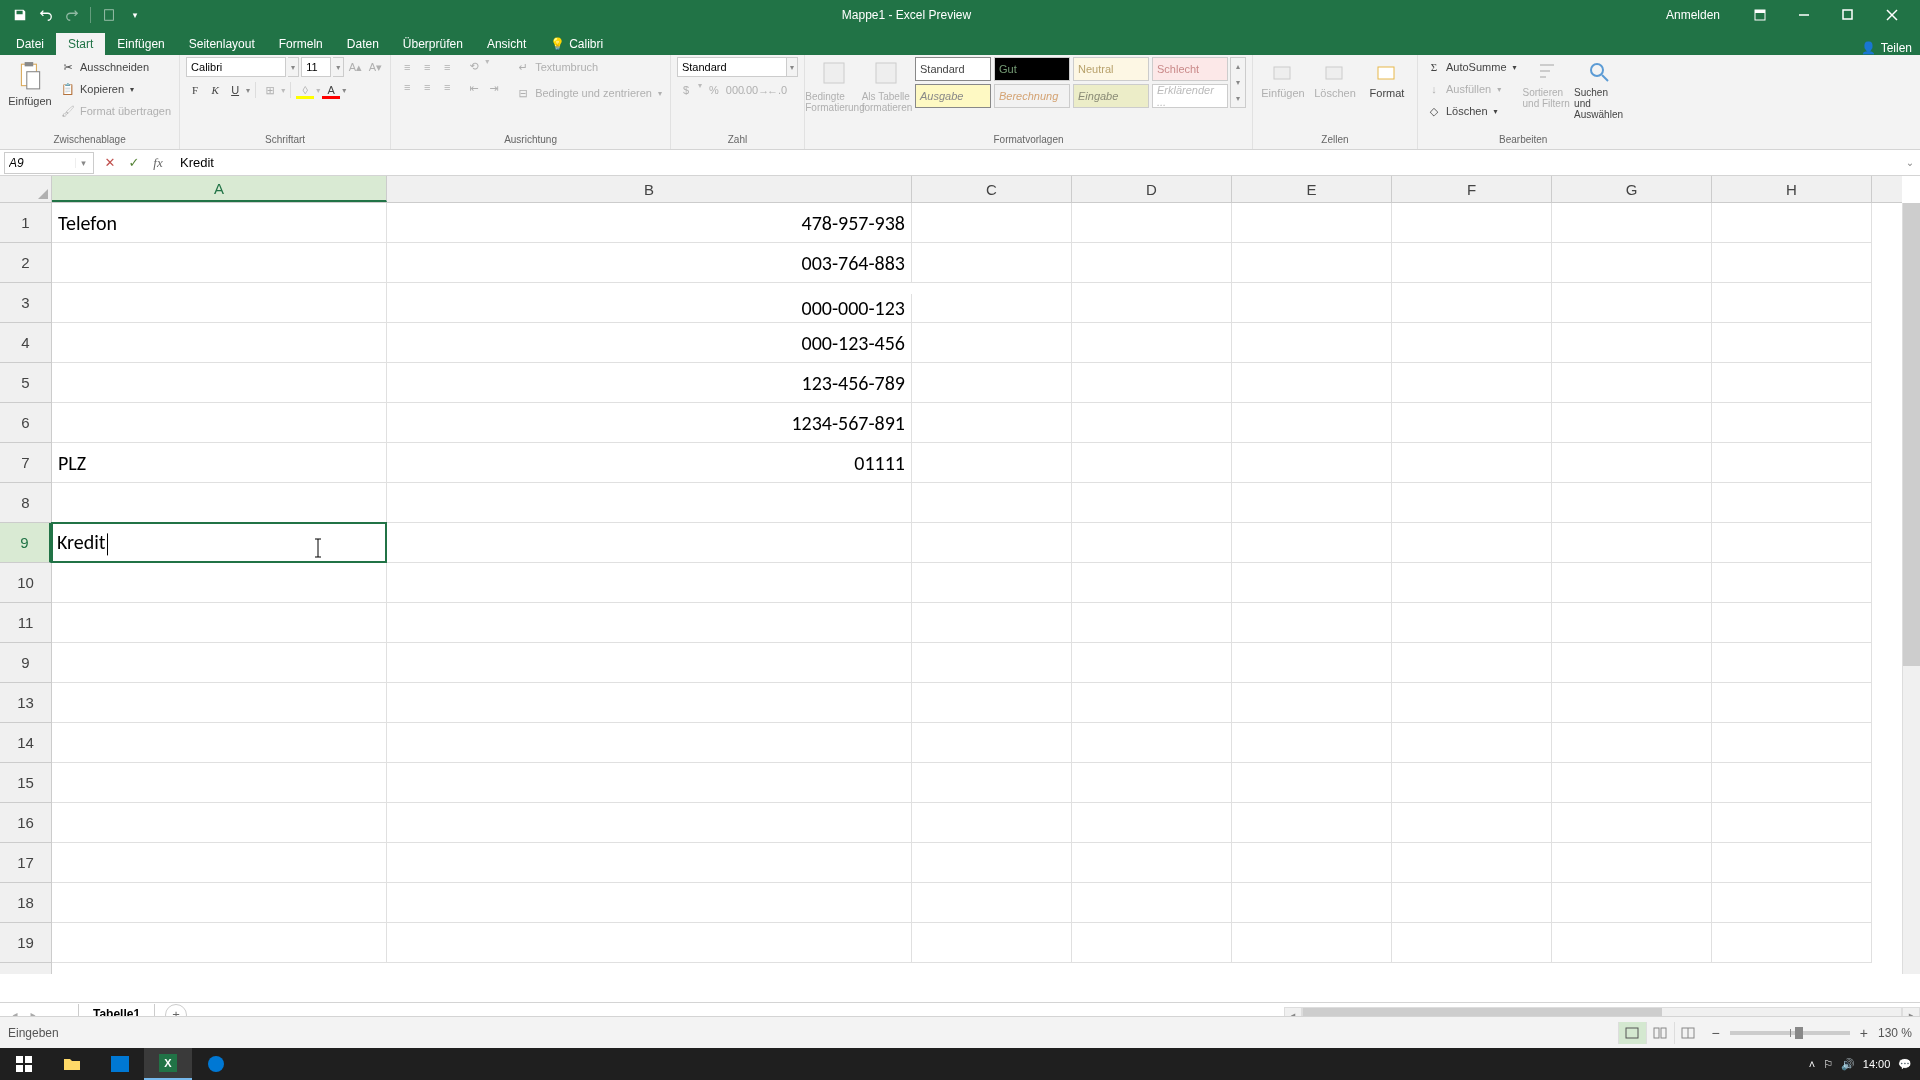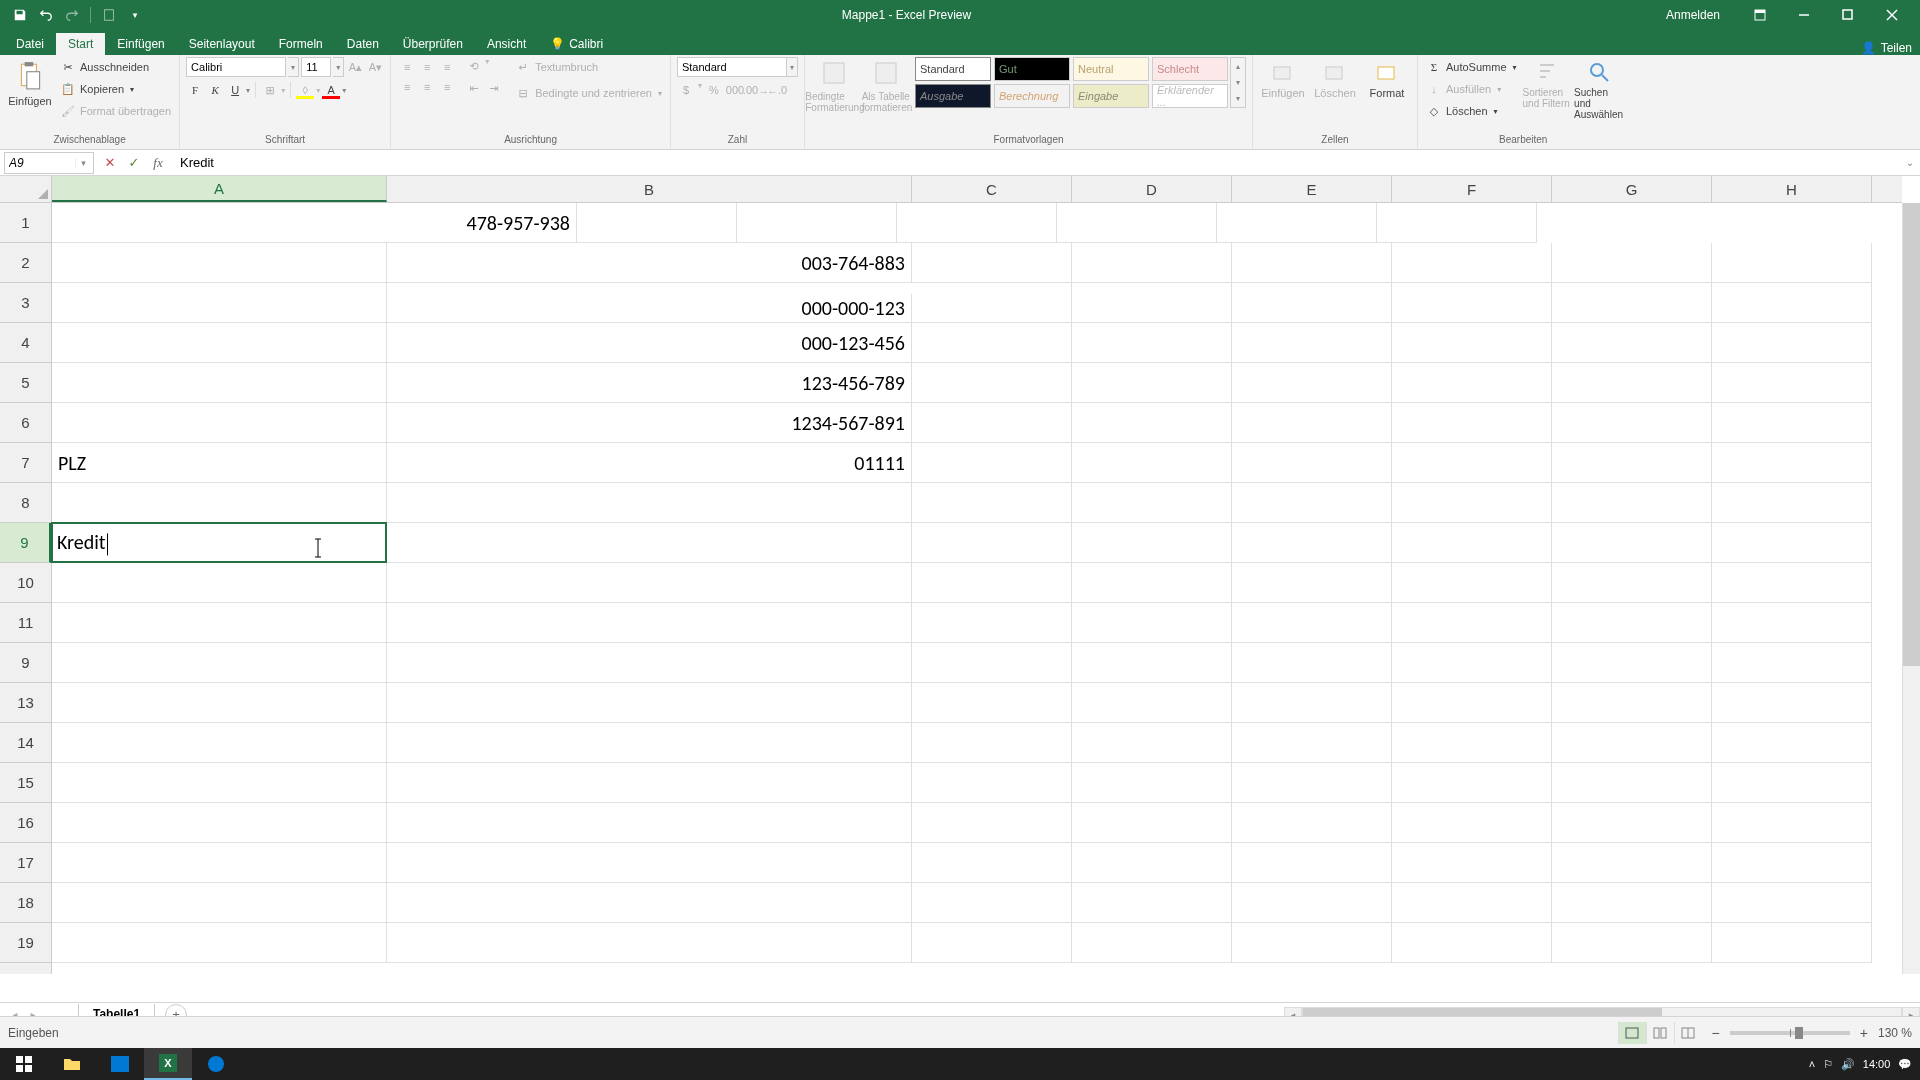--- a/index.html
+++ b/index.html
@@ -305,21 +305,21 @@
               <rect x="2" y="2" width="20" height="20" fill="#eee" stroke="#ccc"></rect>
             </svg></span>
         <span style="font-size:10px;line-height:1.1;">Als Tabelle formatieren</span>
       </div>
       <div style="display:flex;">
         <div class="style-gallery">
           <div class="style-cell normal">Standard</div>
           <div class="style-cell" style="background:#000000;color:#769d76;">Gut</div>
           <div class="style-cell" style="background:#fdf7e4;color:#b8a26c;">Neutral</div>
           <div class="style-cell" style="background:#fce8e8;color:#c98989;">Schlecht</div>
-          <div class="style-cell" style="background:#0f172a;border:1px solid #888;color:#888;font-style:italic;">Ausgabe</div>
+          <div class="style-cell" style="background:#fef9c3;border:1px solid #888;color:#888;font-style:italic;">Ausgabe</div>
           <div class="style-cell" style="background:#f2f2f2;color:#d4a373;font-style:italic;">Berechnung</div>
           <div class="style-cell" style="background:#ecedc8;color:#8a8b76;font-style:italic;">Eingabe</div>
           <div class="style-cell" style="color:#bbb;font-style:italic;">Erklärender ...</div>
         </div>
         <div class="gallery-spin">
           <div>▴</div>
           <div>▾</div>
           <div>▾</div>
         </div>
       </div>
@@ -430,20 +430,21 @@
       <div class="row-h">13</div>
       <div class="row-h">14</div>
       <div class="row-h">15</div>
       <div class="row-h">16</div>
       <div class="row-h">17</div>
       <div class="row-h">18</div>
       <div class="row-h">19</div>
     </div>
   <div class="cells" id="cells">
       <div class="cell-row">
+        <div class="cell" style="width: 335px;">Telefon</div>
         <div class="cell r" style="width: 525px;">478-957-938</div>
         <div class="cell" style="width: 160px;"></div>
         <div class="cell" style="width: 160px;"></div>
         <div class="cell" style="width: 160px;"></div>
         <div class="cell" style="width: 160px;"></div>
         <div class="cell" style="width: 160px;"></div>
         <div class="cell" style="width: 160px;"></div>
       </div>
       <div class="cell-row">
         <div class="cell" style="width: 335px;"></div>

